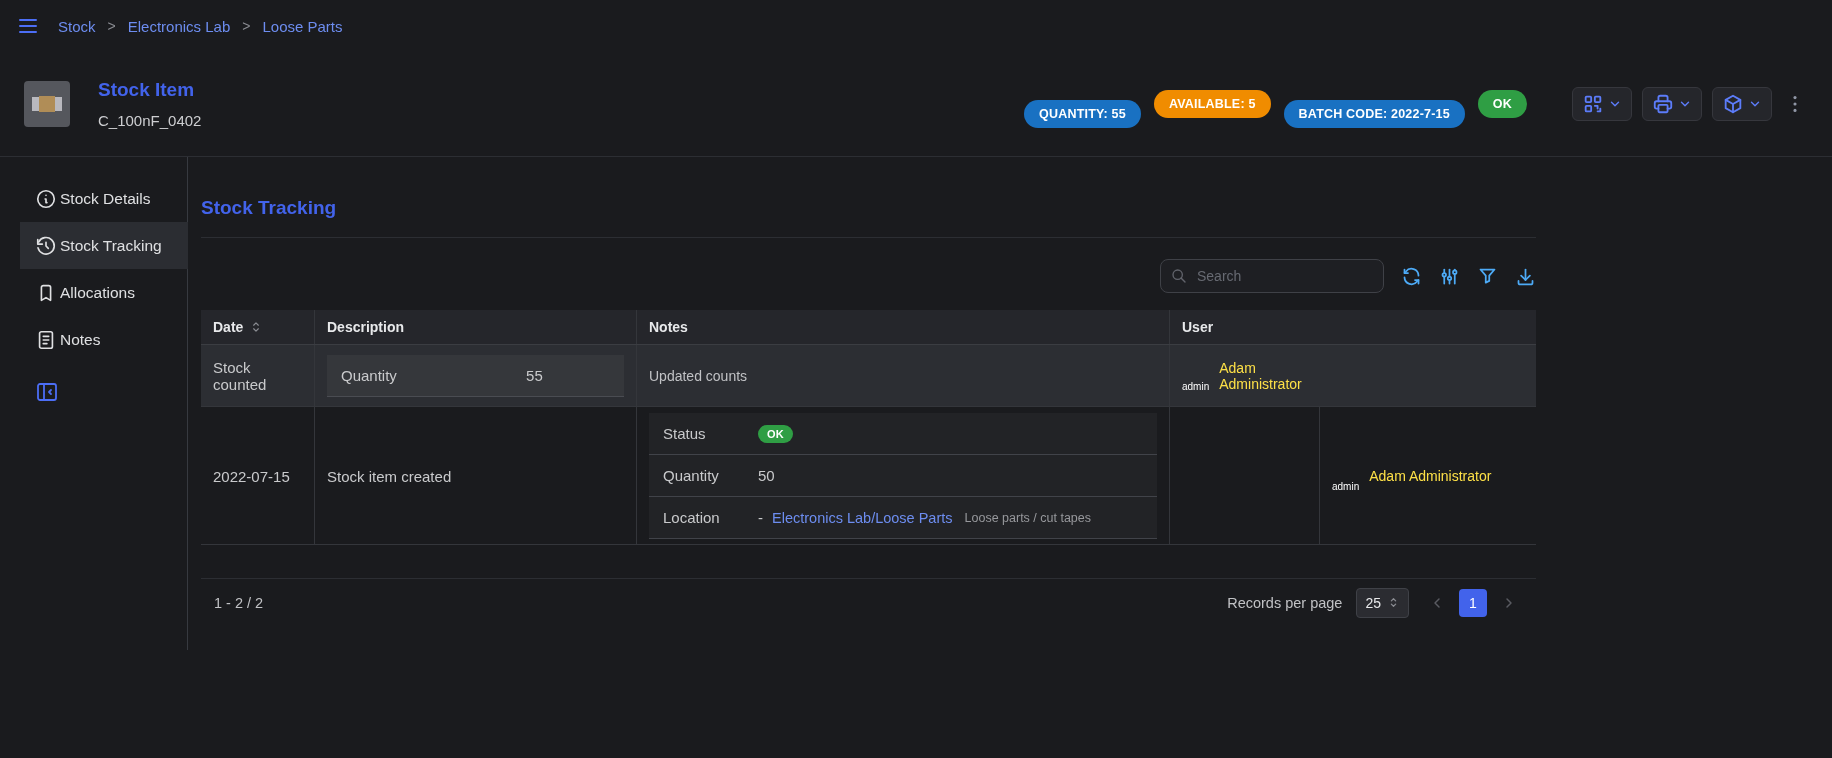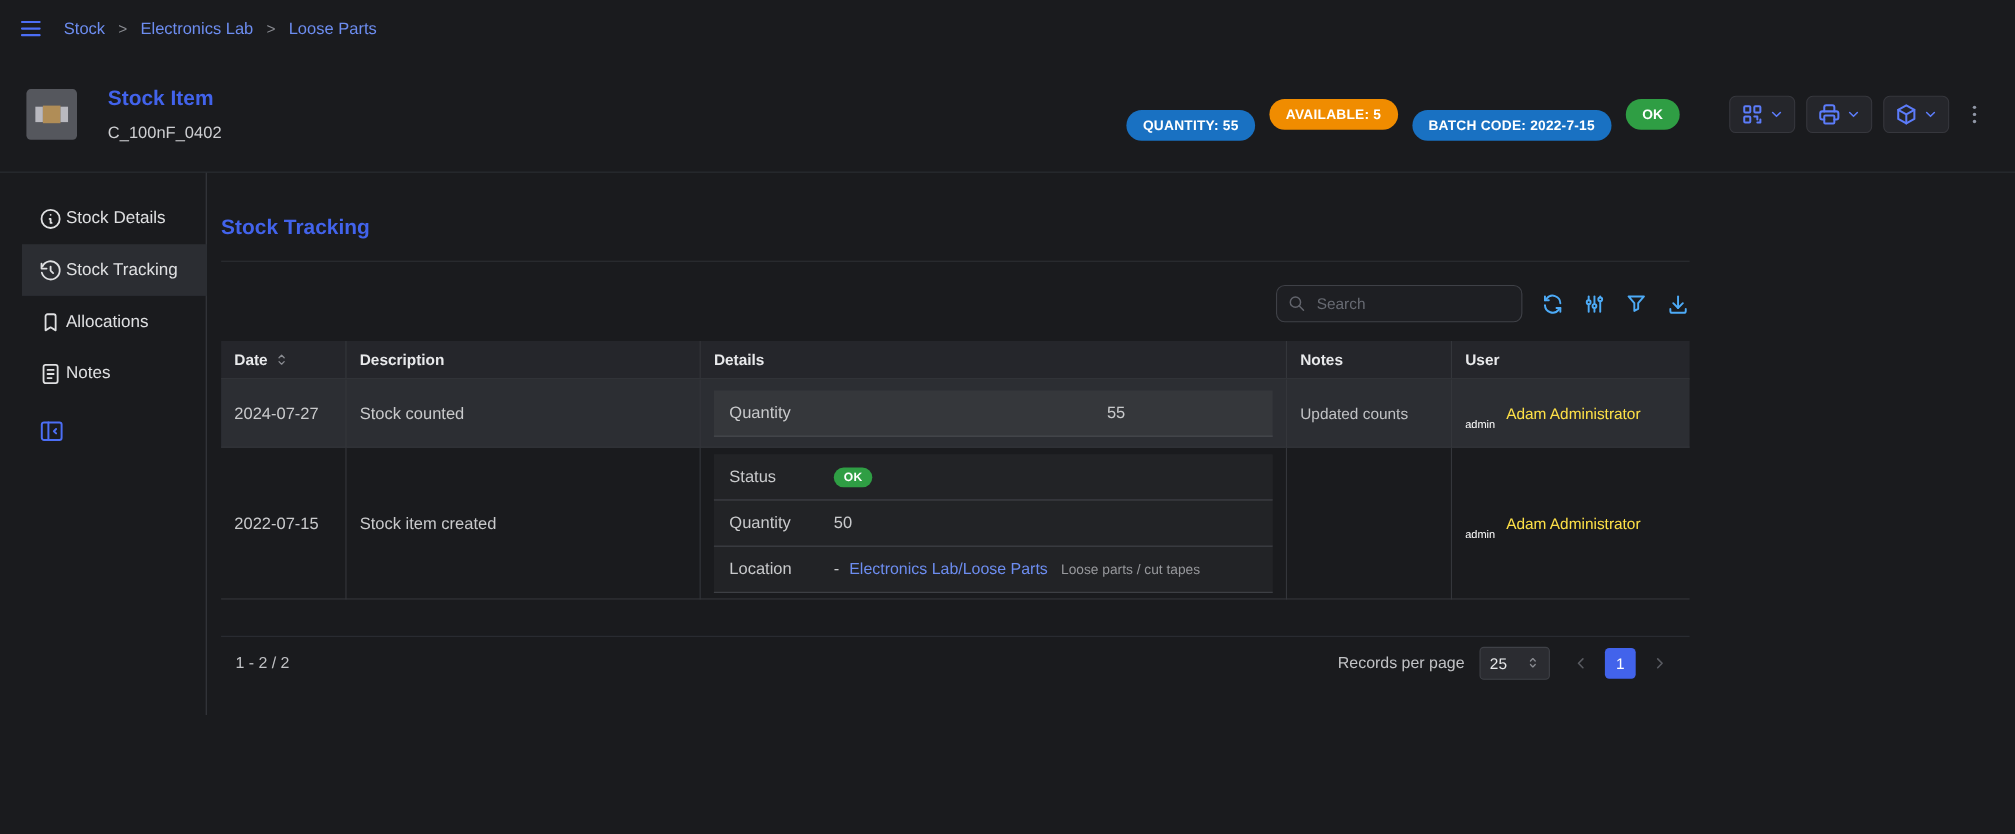--- a/index.html
+++ b/index.html
@@ -86,21 +86,21 @@
   .loc-desc { margin-left:12px; font-size:12.5px; color:#97989c; }
   .user-name { font-size:10px; color:#ffffff;margin-top:21px; }
   .user-full { font-size:14px; color:#fde047; margin-left:10px; }
 
   
   .tfooter { margin-top:33px; border-top:1px solid #2c2e33; height:48px;
              display:flex; align-items:center; padding:0 13px; }
   .range { font-size:14.5px; color:#c1c2c5; }
   .foot-right { margin-left:auto; display:flex; align-items:center; gap:14px; }
   .records-label { font-size:14.5px; color:#c1c2c5; }
-  .page-size { display:flex; align-items:center; gap:17px; height:30px; padding:0 8px;
+  .page-size { display:flex; align-items:center; gap:6px; height:30px; padding:0 8px;
                background:#2b2c31; border:1px solid #3f4147; border-radius:4px;
                color:#e8e9eb; font-size:14px; cursor:pointer; }
   .page-size svg { color:#8a8c92; }
   .pager { display:flex; align-items:center; gap:8px; }
   .page-btn { width:28px; height:28px; display:flex; align-items:center; justify-content:center;
               background:none; border:none; color:#595b61; cursor:pointer; font-family:inherit; }
   .page-btn.active { background:#4263eb; border-radius:4px; color:#fff; font-size:14px; }
 </style>
 </head>
 <body>
@@ -275,32 +275,28 @@
           <span>Date</span>
           <svg class="sort-ic" width="14" height="14" viewBox="0 0 24 24" fill="none" stroke="currentColor" stroke-width="2" stroke-linecap="round" stroke-linejoin="round">
             <path d="M8 9l4-4 4 4"></path>
               <path d="M8 15l4 4 4-4"></path>
           </svg>
         </div>
         <div class="th">
             <span>Description</span>
           </div>
         <div class="th">
-            <span>Details</span>
-          </div>
-        <div class="th">
             <span>Notes</span>
           </div>
         <div class="th">
             <span>User</span>
           </div>
       </div>
 
       <div class="trow r1">
-        <div class="td">2024-07-27</div>
         <div class="td">Stock counted</div>
         <div class="td td-details">
           <div class="mini-row">
             <span class="mini-label">Quantity</span>
             <span class="val-offset">55</span>
           </div>
         </div>
         <div class="td td-notes">Updated counts</div>
         <div class="td">
           <span class="user-name">admin</span>

